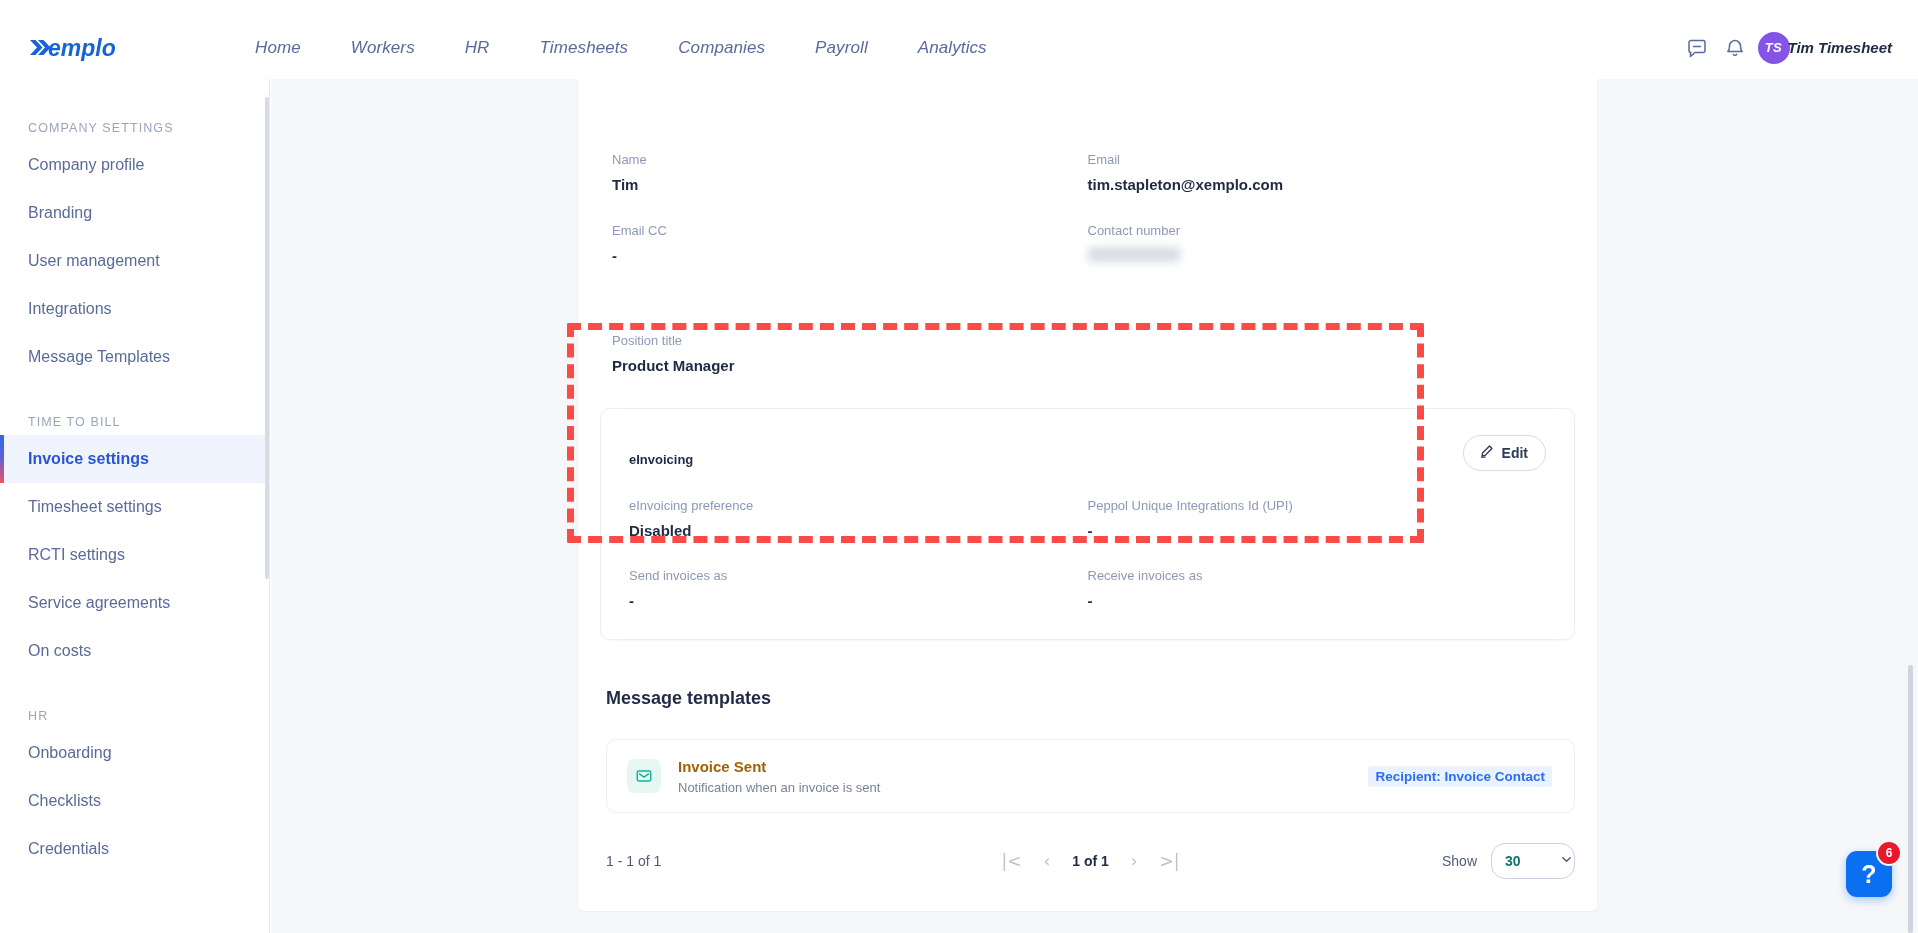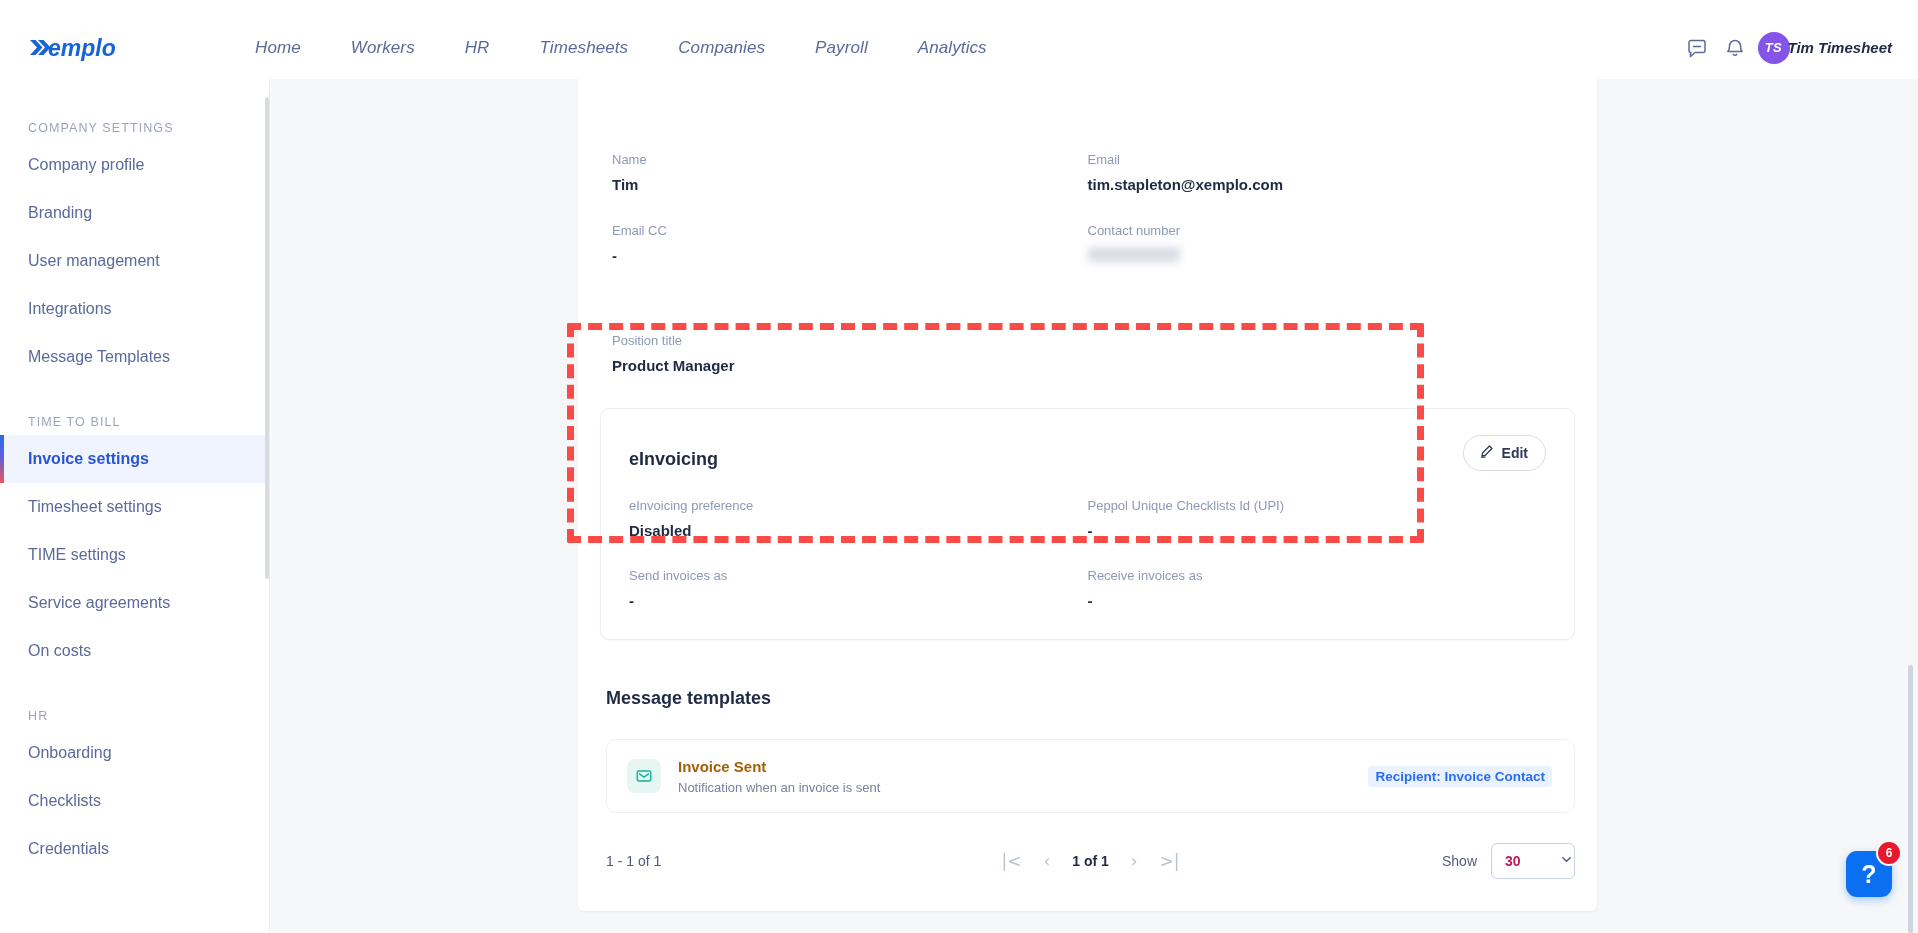--- a/index.html
+++ b/index.html
@@ -96,21 +96,21 @@
   .field-full { grid-column: 1 / 2; margin-top: 38px; }
 
   
   .einv-card {
     margin: 34px 22px 0 22px; background: #ffffff;
     border: 1px solid #eceef3; border-radius: 10px;
     padding: 26px 28px 30px 28px;
     box-shadow: 0 1px 2px rgba(30,40,70,.04);
   }
   .einv-head { display: flex; align-items: center; justify-content: space-between; }
-  .einv-title { font-size: 18px; font-weight: bold; color: #1f2a44; margin-top: 12px; }
+  .einv-title { font-size: 13px; font-weight: bold; color: #1f2a44; margin-top: 12px; }
   .edit-btn {
     display: inline-flex; align-items: center; gap: 8px;
     border: 1px solid #d7dbe6; border-radius: 20px;
     padding: 8px 17px 8px 15px; font-size: 14px; color: #2e3a55;
     background: #ffffff; cursor: pointer; font-weight: bold;
   }
   .einv-grid {
     display: grid; grid-template-columns: 1fr 1fr;
     margin-top: 27px; row-gap: 29px;
   }
@@ -156,22 +156,22 @@
   }
   .pager-nav {
     font-size: 17px; color: #b9c1d3; cursor: pointer; user-select: none;
     line-height: 1; font-family: "DejaVu Sans", sans-serif;
   }
   .pager-pos { font-size: 14px; font-weight: bold; color: #1f2a44; }
   .pager-right { margin-left: auto; display: flex; align-items: center; gap: 14px; }
   .pager-show { font-size: 14px; color: #4f5b78; }
   .select {
     display: flex; align-items: center; justify-content: space-between;
-    width: 84px; height: 36px; border: 1px solid #c9d1e2; border-radius: 6px;
-    padding: 0 11px 0 13px; font-size: 14px; color: #be185d; background: #fff;
+    width: 84px; height: 36px; border: 1px solid #c9d1e2; border-radius: 14px;
+    padding: 0 11px 0 13px; font-size: 14px; color: #0f766e; background: #fff;
     cursor: pointer; font-weight: bold; gap: 39px;
   }
   .pager-wrap { position: relative; text-align: right; }
 
   
   .help {
     position: absolute; right: 26px; bottom: 36px; width: 46px; height: 46px;
     border-radius: 11px; background: #0a6ff0; color: #fff; font-size: 25px;
     display: flex; align-items: center; justify-content: center; cursor: pointer;
     box-shadow: 0 3px 9px rgba(10,111,240,.35); z-index: 30; font-weight: bold;
@@ -233,21 +233,21 @@
     <div class="side-section first">COMPANY SETTINGS</div>
     <div class="side-item">Company profile</div>
     <div class="side-item">Branding</div>
     <div class="side-item">User management</div>
     <div class="side-item">Integrations</div>
     <div class="side-item">Message Templates</div>
 
     <div class="side-section">TIME TO BILL</div>
     <div class="side-item active">Invoice settings</div>
     <div class="side-item">Timesheet settings</div>
-    <div class="side-item">TIME settings</div>
+    <div class="side-item">RCTI settings</div>
     <div class="side-item">Service agreements</div>
     <div class="side-item">On costs</div>
 
     <div class="side-section">HR</div>
     <div class="side-item">Onboarding</div>
     <div class="side-item">Checklists</div>
     <div class="side-item">Credentials</div>
 
     <div class="side-scroll"></div>
   </div>
@@ -291,21 +291,21 @@
             </span>
             <span>Edit</span>
           </div>
         </div>
         <div class="einv-grid">
           <div>
             <div class="field-label">eInvoicing preference</div>
             <div class="field-value">Disabled</div>
           </div>
           <div>
-            <div class="field-label">Peppol Unique Checklists Id (UPI)</div>
+            <div class="field-label">Peppol Unique Integrations Id (UPI)</div>
             <div class="field-value">-</div>
           </div>
           <div>
             <div class="field-label">Send invoices as</div>
             <div class="field-value">-</div>
           </div>
           <div>
             <div class="field-label">Receive invoices as</div>
             <div class="field-value">-</div>
           </div>

